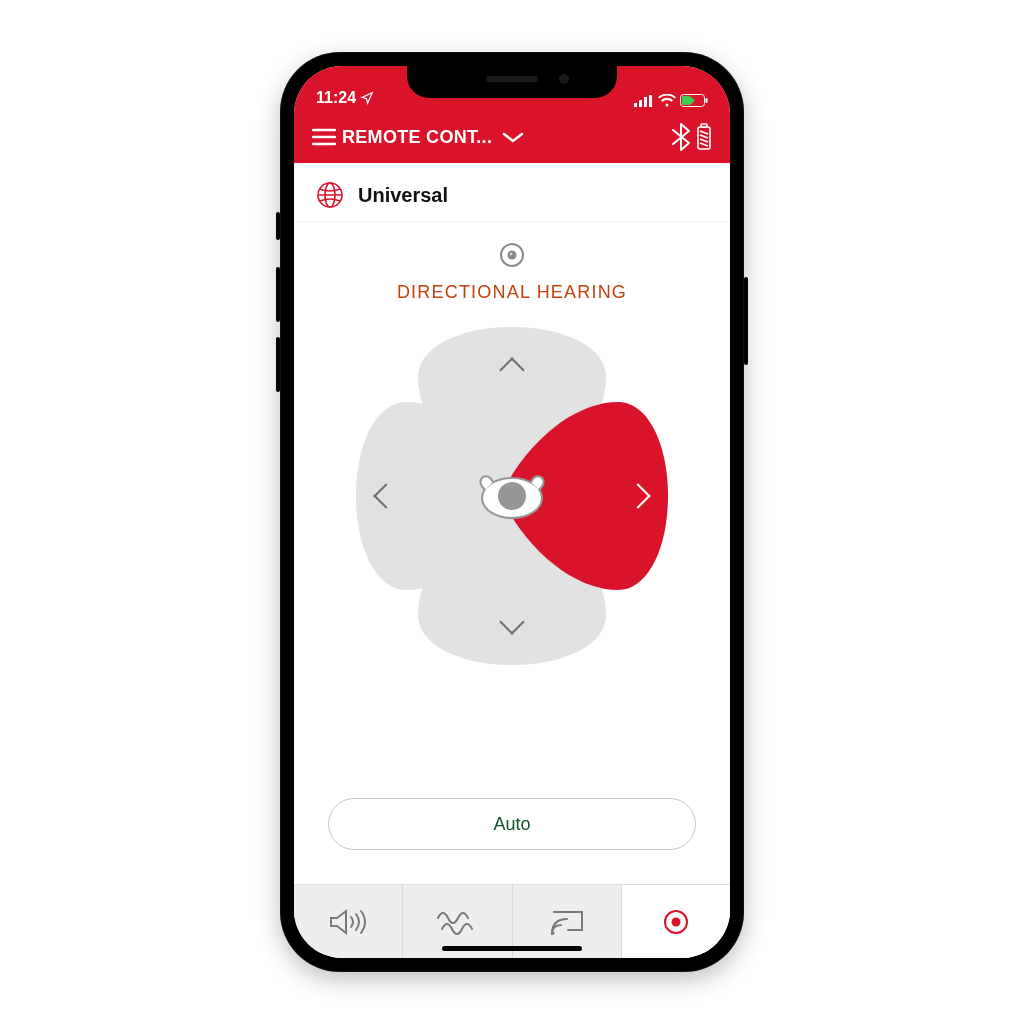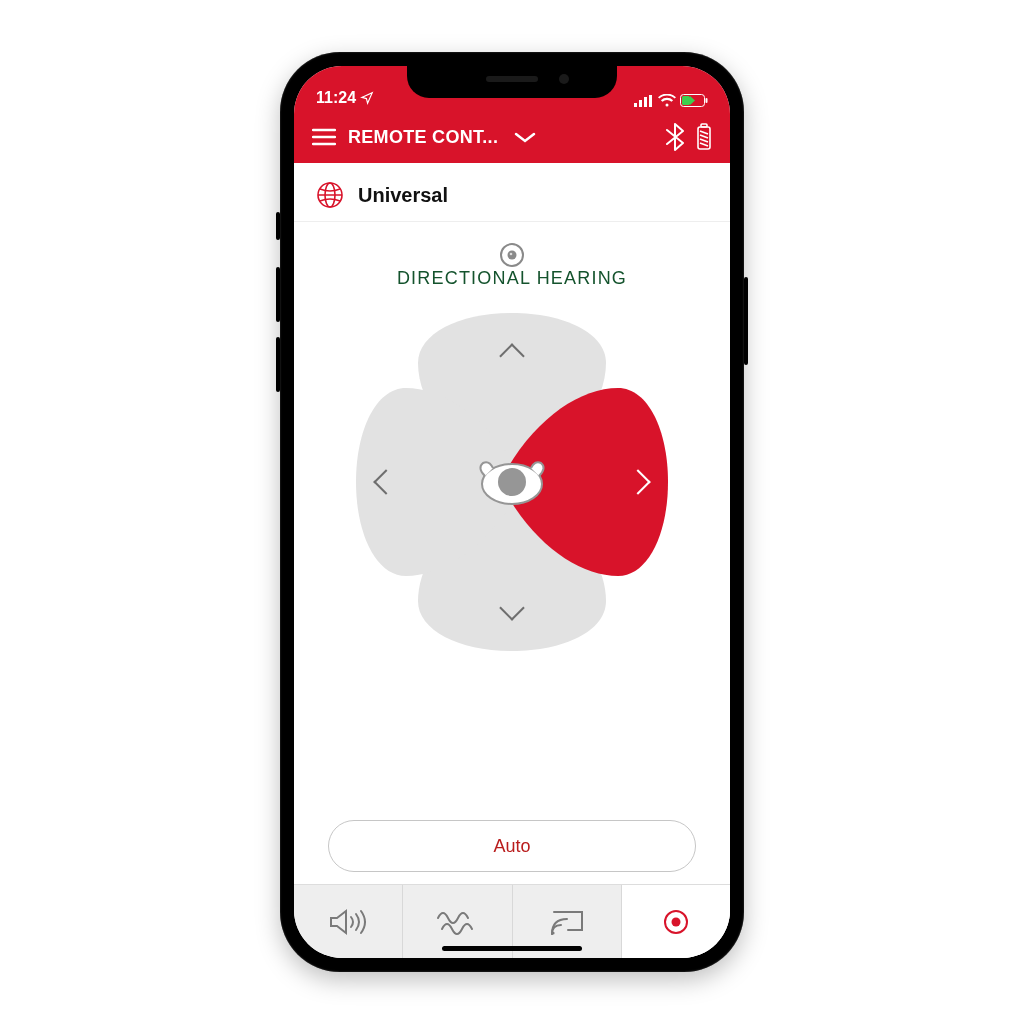--- a/index.html
+++ b/index.html
@@ -89,21 +89,21 @@
   .status svg{display:block;}
 
   
   .appbar{
     height:52px;
     background:var(--red);
     color:#fff;
     display:flex;
     align-items:center;
     padding:0 18px;
-    gap:12px;
+    gap:6px;
     font-size:18px;
     font-weight:700;
     letter-spacing:.3px;
   }
   .appbar .title{flex:0 0 auto;white-space:nowrap;}
   .appbar .caret{flex:0 0 auto;margin-left:4px;}
   .appbar .spacer{flex:1;}
   .appbar svg{display:block;}
 
   
@@ -123,23 +123,24 @@
     flex:1;
     display:flex;
     flex-direction:column;
     align-items:center;
     padding:16px 20px 10px;
   }
   .target{
     margin-top:4px;
   }
   .section-title{
+    margin-top:14px;
     font-size:18px;
     letter-spacing:1.2px;
-    color:#14532d;
+    color:#c2410c;
     font-weight:500;
   }
 
   
   .dpad{
     position:relative;
     width:330px;
     height:330px;
     margin-top:28px;
   }
@@ -163,28 +164,28 @@
 
   .head{
     position:absolute;
     top:50%;left:50%;
     transform:translate(-50%,-50%);
   }
 
   
   .auto{
     margin-top:auto;
-    margin-bottom:2px;
+    margin-bottom:24px;
     width:368px;
     height:52px;
     border:1.5px solid #c6c6c6;
     border-radius:28px;
     background:#fff;
     font-size:18px;
-    color:#b91c1c;
+    color:#14532d;
     display:flex;
     align-items:center;
     justify-content:center;
     cursor:pointer;
   }
 
   
   .tabs{
     height:74px;
     display:flex;

